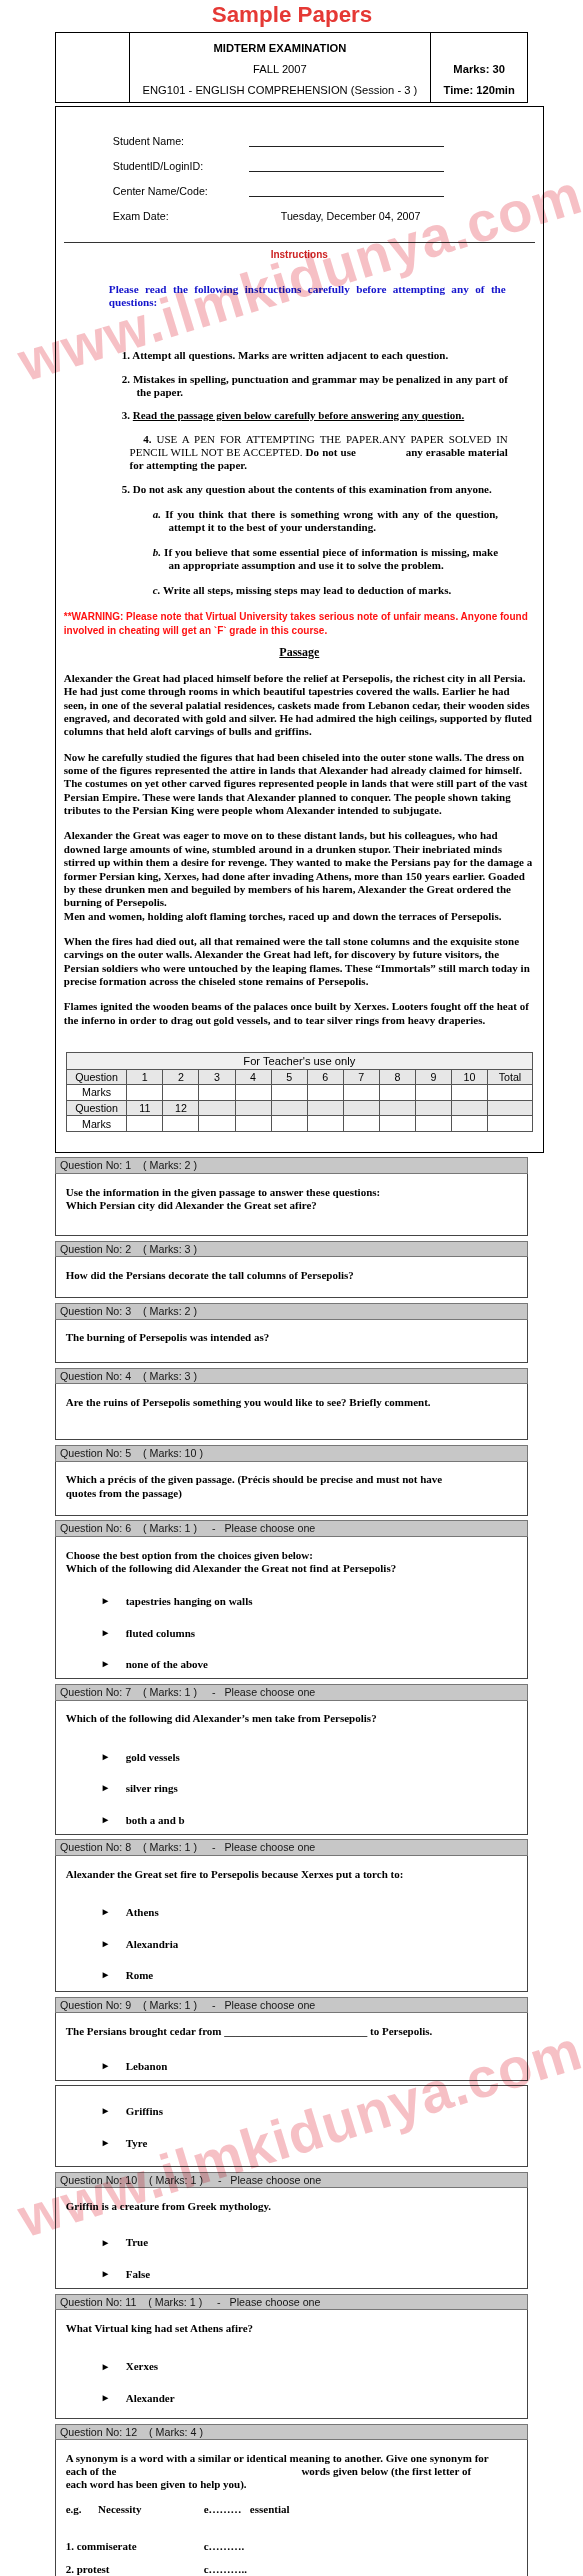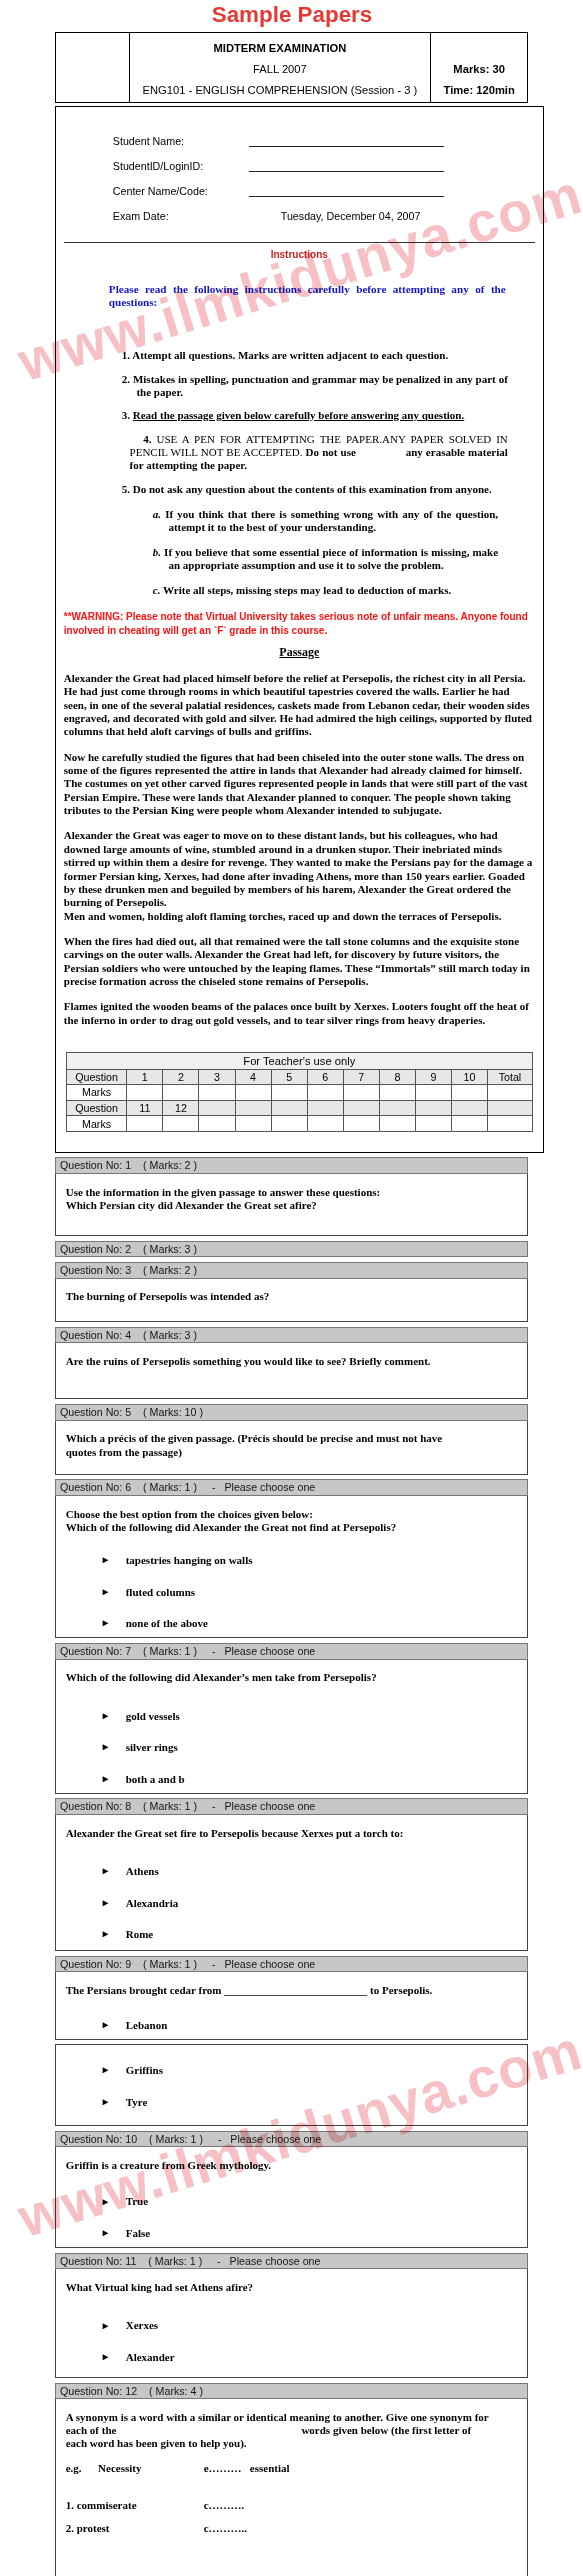--- a/index.html
+++ b/index.html
@@ -238,20 +238,23 @@
 <div class="q-section">
   <div class="q-bar">Question No: 1    ( Marks: 2 )</div>
   <div class="q-box" style="min-height:62px">
     <p class="q-text">Use the information in the given passage to answer these questions:</p>
     <p class="q-text">Which Persian city did Alexander the Great set afire?</p>
   </div>
 </div>
 
 <div class="q-section">
   <div class="q-bar">Question No: 2    ( Marks: 3 )</div>
+  <div class="q-box" style="min-height:41px">
+    <p class="q-text">How did the Persians decorate the tall columns of Persepolis?</p>
+  </div>
 </div>
 
 <div class="q-section">
   <div class="q-bar">Question No: 3    ( Marks: 2 )</div>
   <div class="q-box" style="min-height:43px">
     <p class="q-text">The burning of Persepolis was intended as?</p>
   </div>
 </div>
 
 <div class="q-section">

